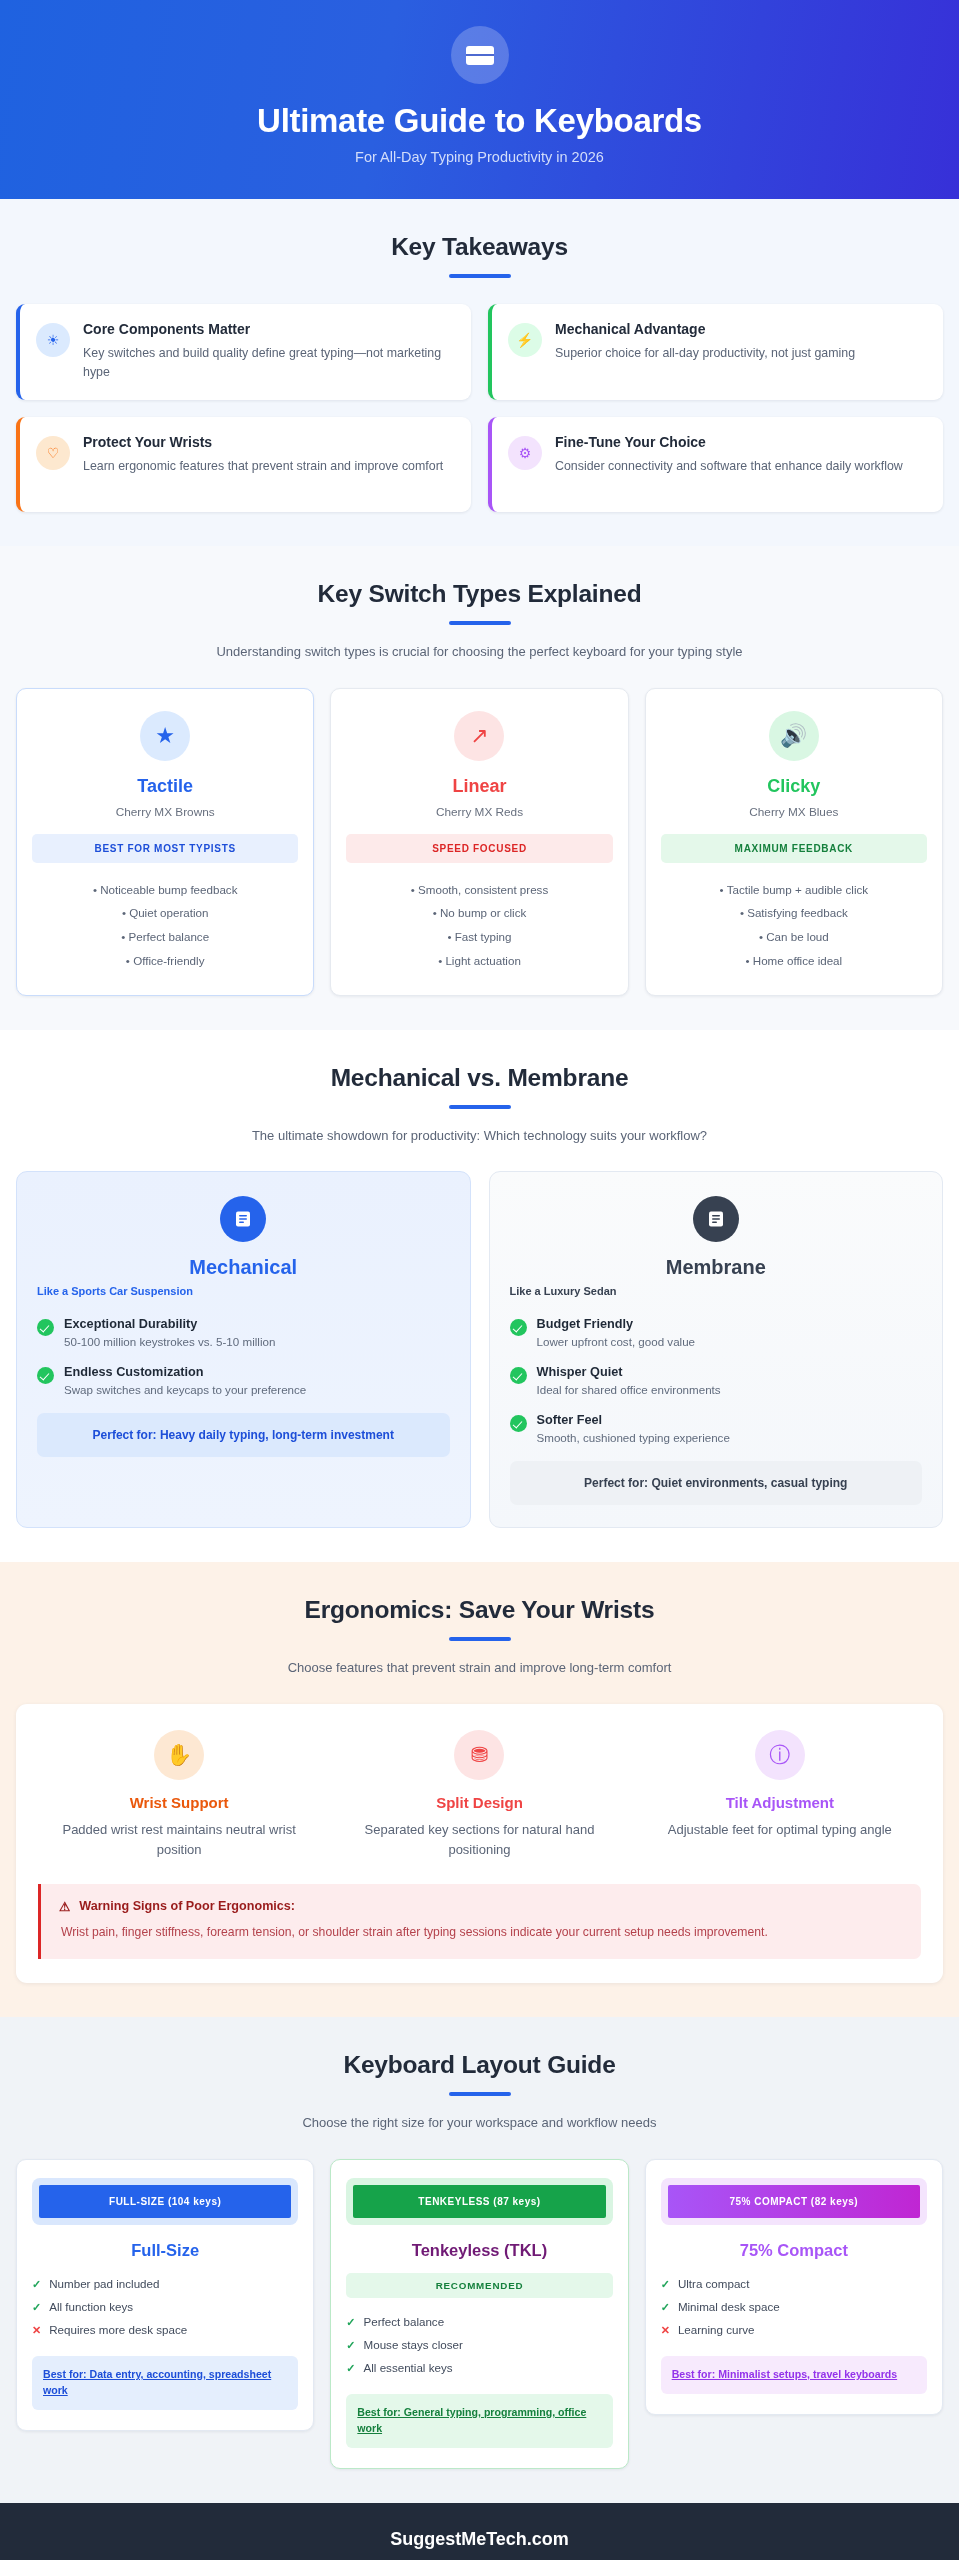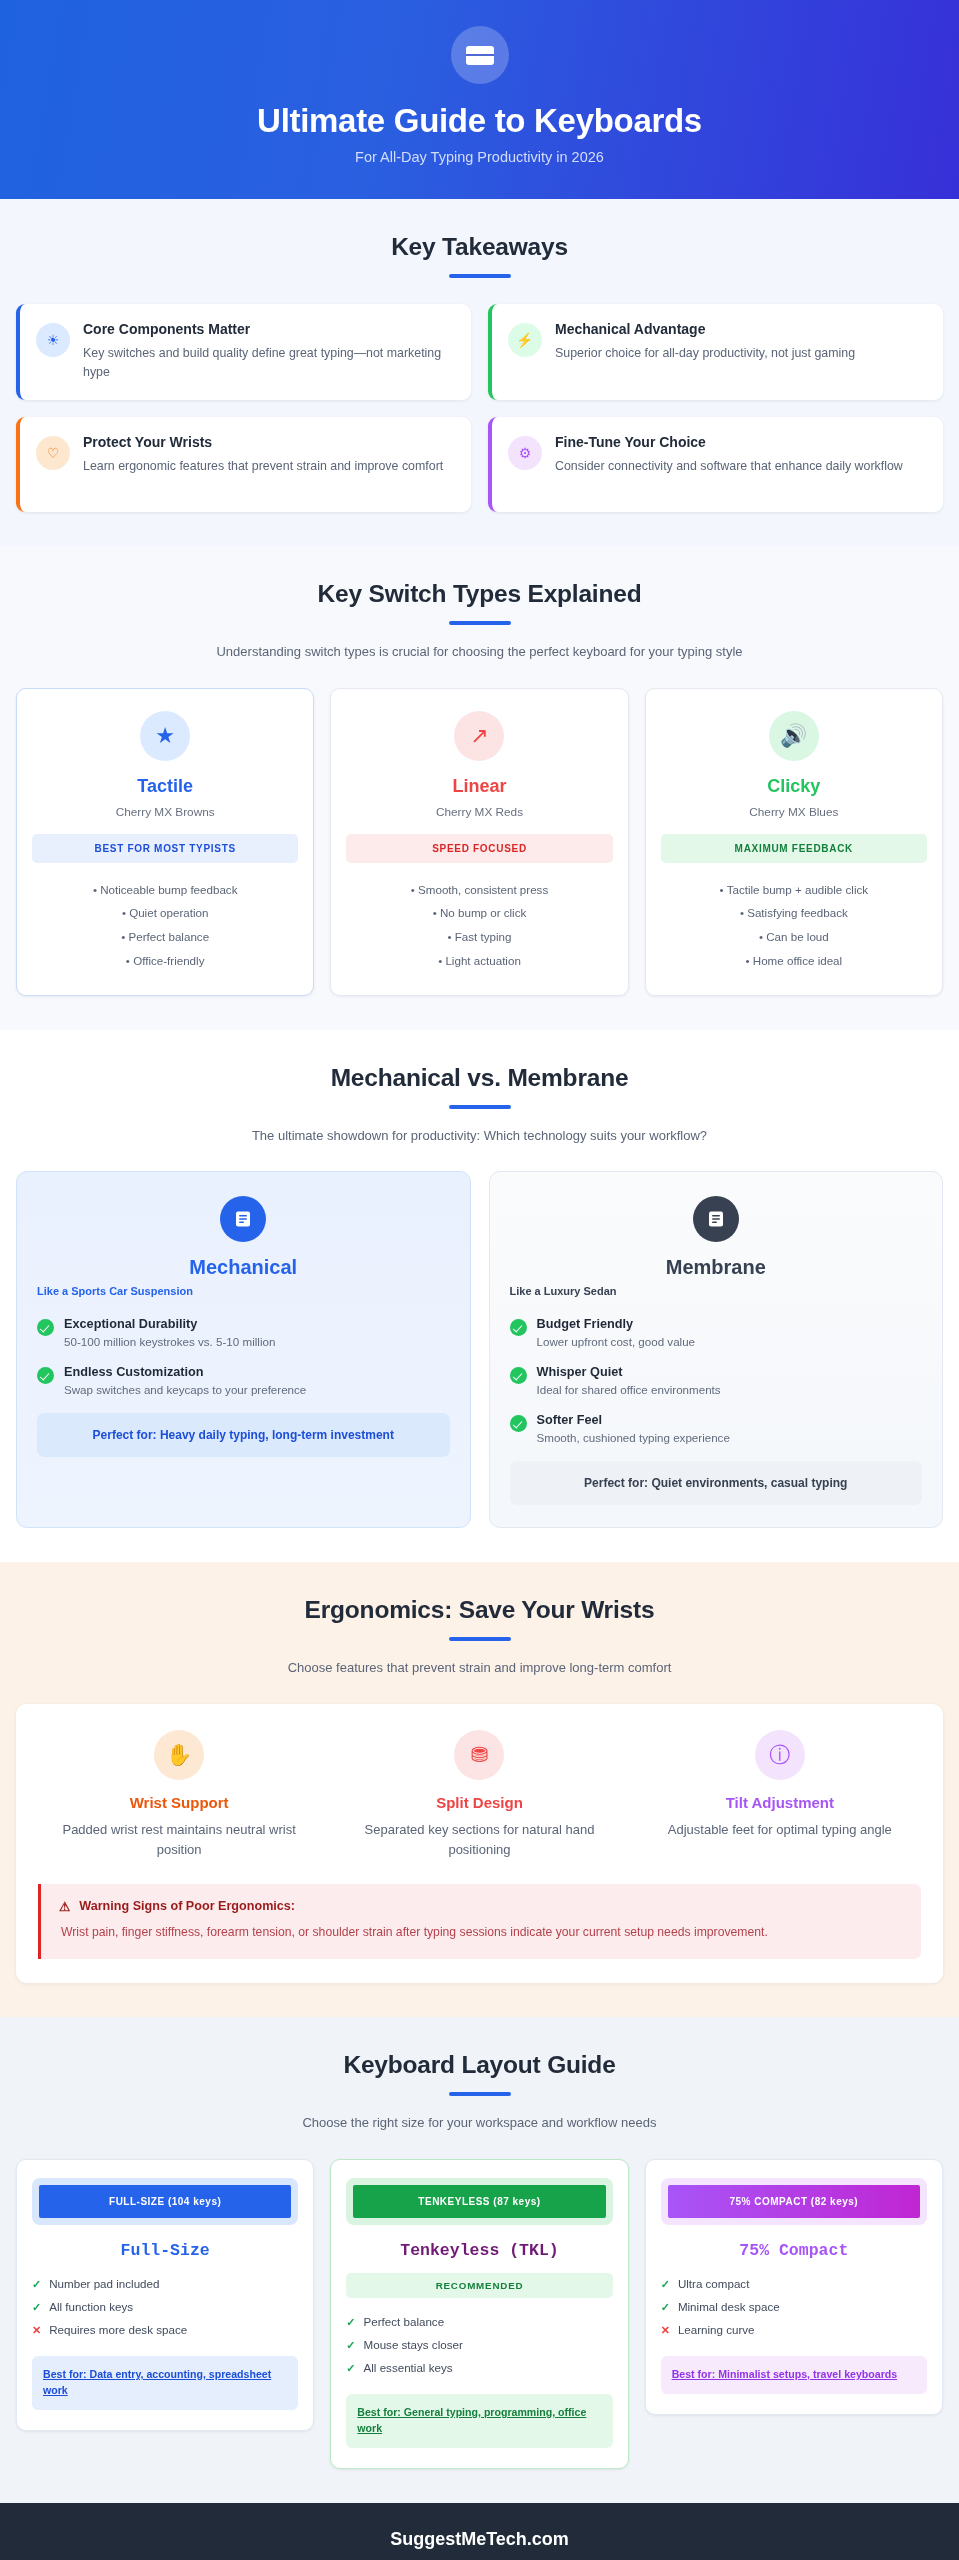--- a/index.html
+++ b/index.html
@@ -323,21 +323,20 @@
     font-size: 10px;
     font-weight: bold;
     letter-spacing: 0.5px;
     padding: 11px 4px;
   }
   .lay-name {
     text-align: center;
     font-size: 16.5px;
     font-weight: bold;
     margin-bottom: 13px;
-    font-family: Liberation Mono, monospace;
   }
   .rec-badge {
     text-align: center;
     font-size: 9.8px;
     font-weight: bold;
     letter-spacing: 0.8px;
     color: #15803d;
     background: #e4f8ea;
     border-radius: 5px;
     padding: 7px 4px;

